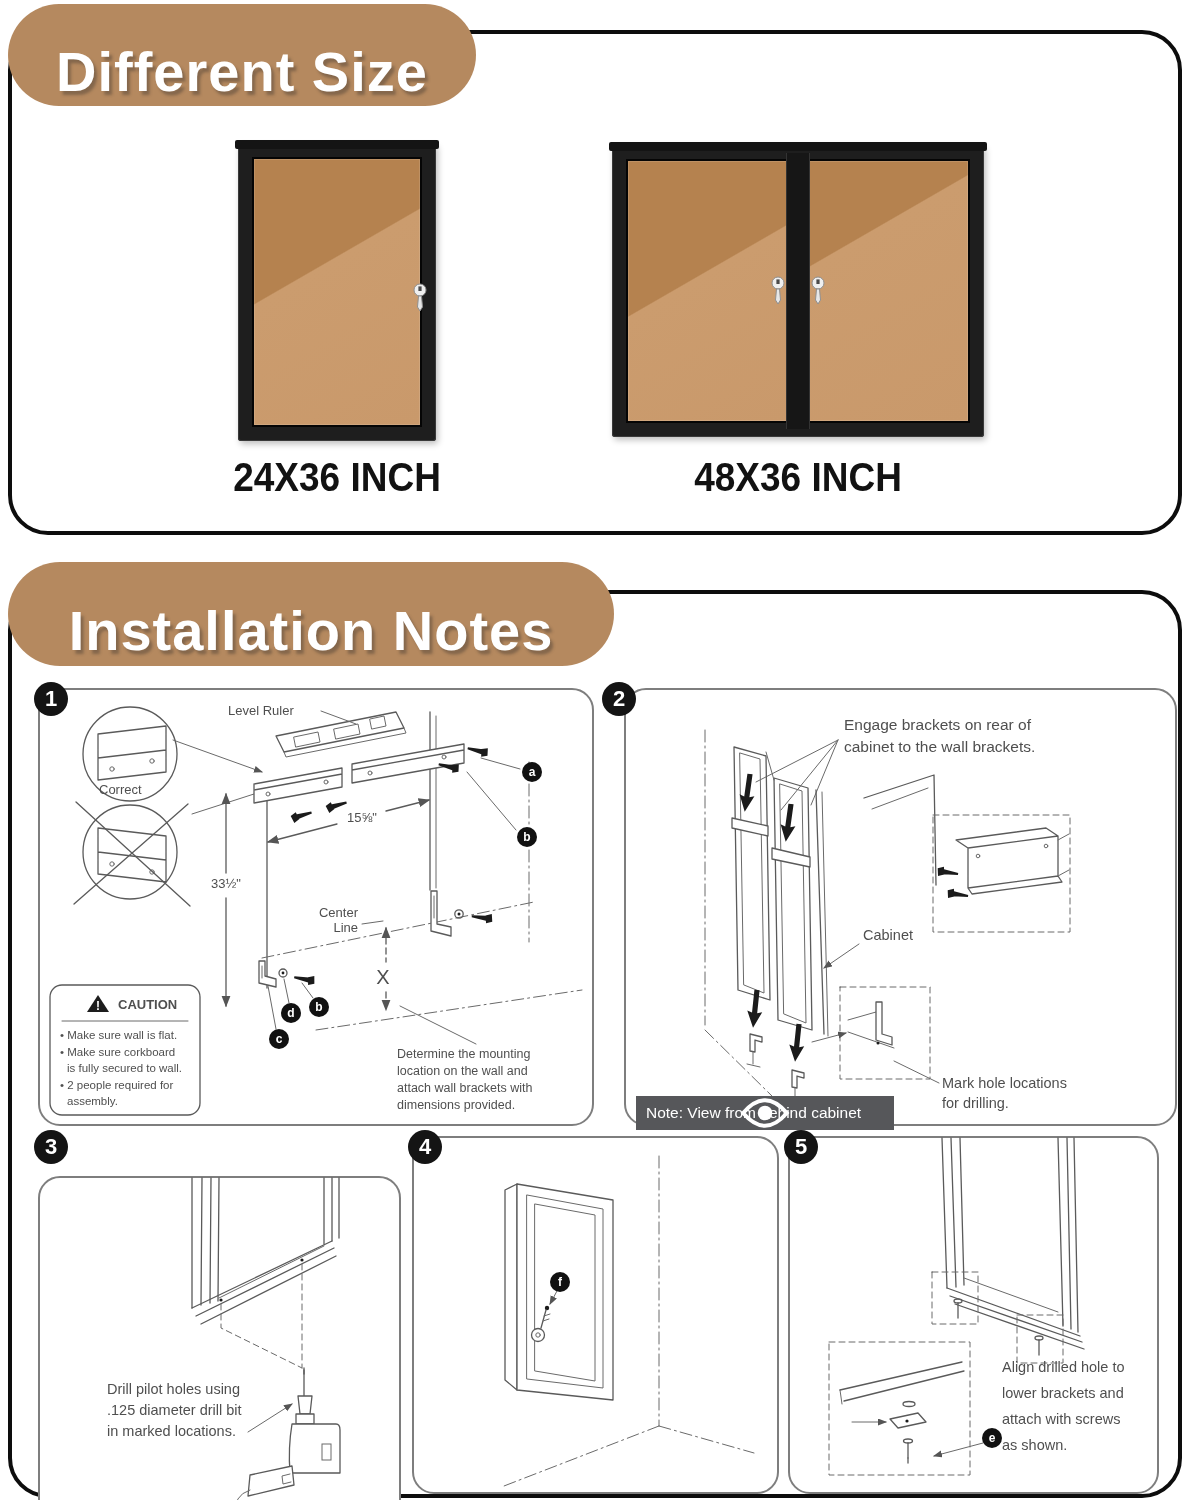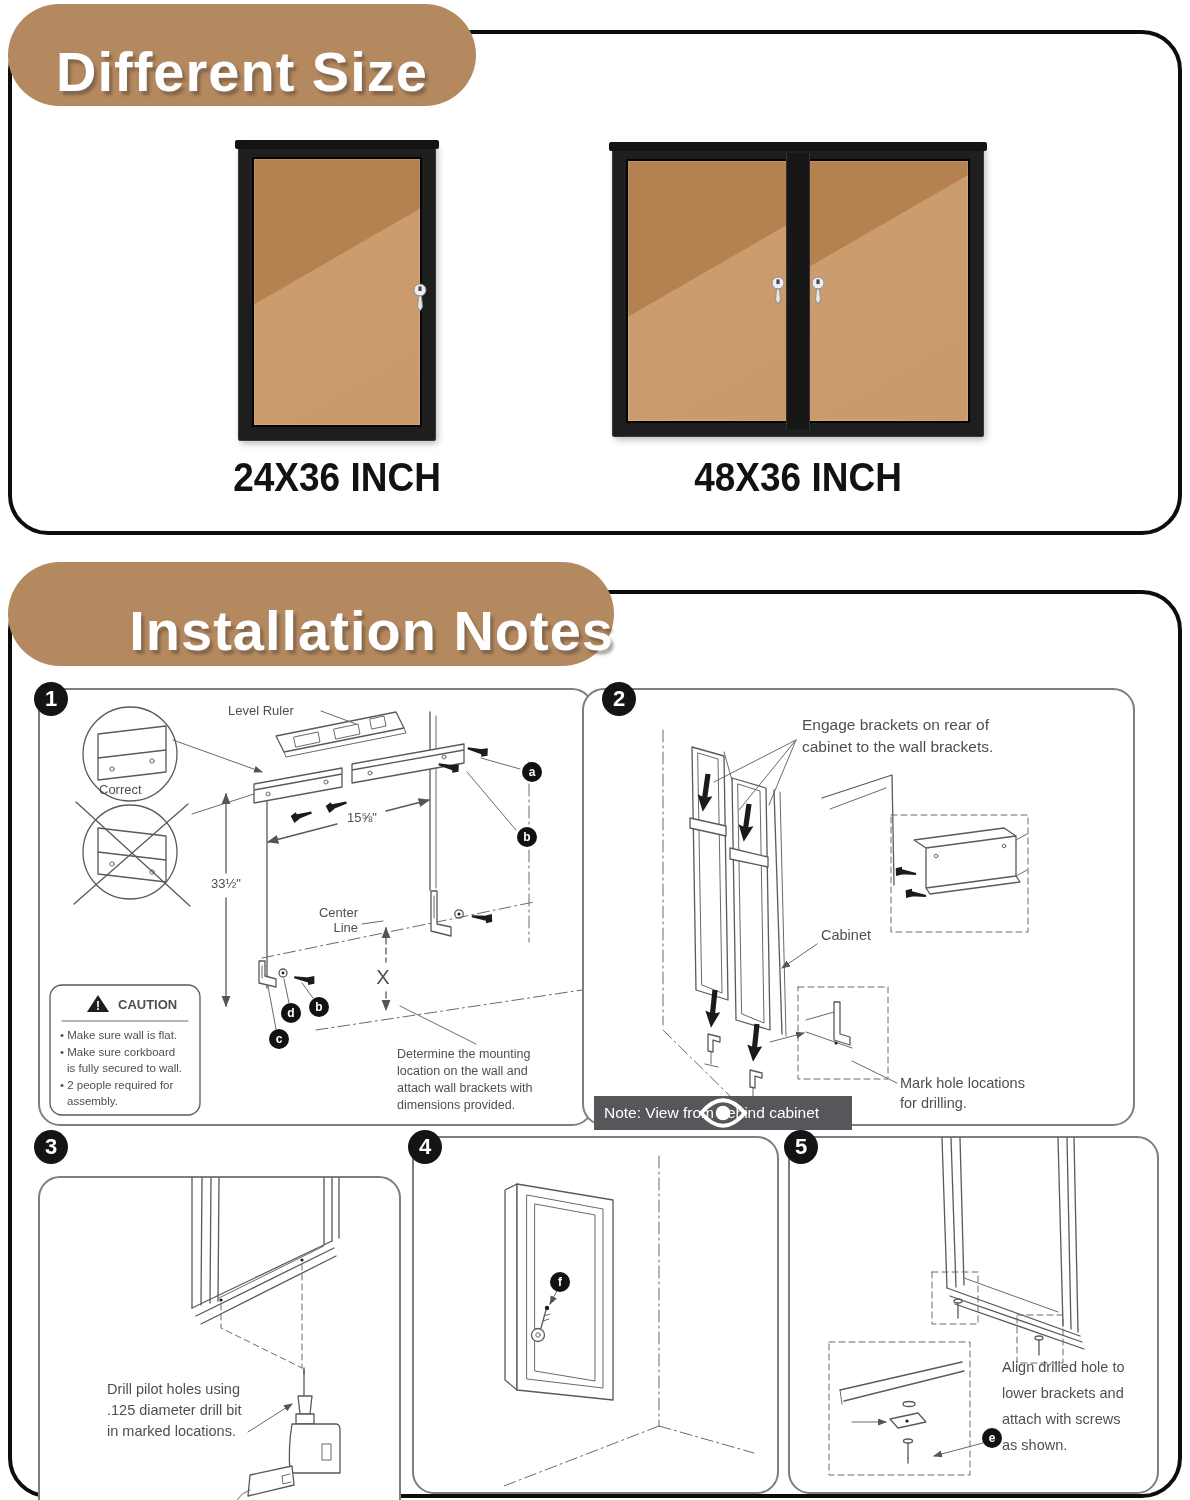--- a/index.html
+++ b/index.html
@@ -9,21 +9,21 @@
   
   .section-frame{position:absolute;border:4px solid #0d0d0d;border-radius:40px;background:#fff;}
   #size-frame{left:8px;top:30px;width:1166px;height:497px;}
   #install-frame{left:8px;top:590px;width:1166px;height:900px;}
 
   
   .pill{position:absolute;background:#b5895f;border-radius:52px;display:flex;align-items:center;justify-content:center;}
   .pill span{color:#fff;font-weight:bold;font-size:56px;letter-spacing:1px;
              text-shadow:3px 4px 3px rgba(70,60,50,.45);white-space:nowrap;margin-top:32px;}
   #pill-size{left:8px;top:4px;width:468px;height:102px;}
-  #pill-install{left:8px;top:562px;width:606px;height:104px;justify-content:flex-end;}
+  #pill-install{left:8px;top:562px;width:606px;height:104px;}
 
   
   .board{position:absolute;background:#1e1e1e;border-radius:3px;
          box-shadow:inset 0 0 0 1px #3a3a3a, 2px 3px 6px rgba(0,0,0,.25);}
   .board::before{content:"";position:absolute;left:-3px;right:-3px;top:-3px;height:9px;
                  background:#141414;border-radius:2px;}
   .cork{position:absolute;border:2px solid #050505;box-shadow:inset 0 0 0 1px rgba(255,255,255,.12);}
   #board1{left:238px;top:143px;width:198px;height:298px;}
   #board1 .cork{left:14px;top:14px;right:14px;bottom:14px;
      background:linear-gradient(150deg,#b5824f 0%,#b5824f 40%,#cb9c6e 40.4%,#c9996b 100%);}
@@ -34,21 +34,21 @@
      background:linear-gradient(150deg,#b5824f 0%,#b5824f 30%,#cb9c6e 30.4%,#c9996b 100%);}
   .mullion{position:absolute;left:50%;width:24px;margin-left:-12px;top:8px;bottom:8px;background:#161616;
            box-shadow:inset 1px 0 0 #333,inset -1px 0 0 #333;}
   .lock{position:absolute;width:16px;height:32px;}
   .size-label{position:absolute;text-align:center;font-weight:bold;font-size:37px;color:#121212;
               letter-spacing:0;transform:scale(1,1.12);}
 
   
   .panel{position:absolute;border:2px solid #7e7e7e;border-radius:22px;background:#fff;}
   #panel1{left:38px;top:688px;width:552px;height:434px;}
-  #panel2{left:582px;top:688px;width:549px;height:434px;}
+  #panel2{left:624px;top:688px;width:549px;height:434px;}
   #panel3{left:38px;top:1136px;width:359px;height:354px;margin-top:40px;}
   #panel4{left:412px;top:1136px;width:363px;height:354px;}
   #panel5{left:788px;top:1136px;width:367px;height:354px;}
   .panel svg{position:absolute;left:0;top:0;width:100%;height:100%;overflow:visible;}
 
   .badge{position:absolute;width:34px;height:34px;border-radius:50%;background:#141414;color:#fff;
          display:flex;align-items:center;justify-content:center;font-size:22px;font-weight:bold;z-index:5;}
   #badge1{left:34px;top:682px;} #badge2{left:602px;top:682px;}
   #badge3{left:34px;top:1130px;} #badge4{left:408px;top:1130px;} #badge5{left:784px;top:1130px;}
 

